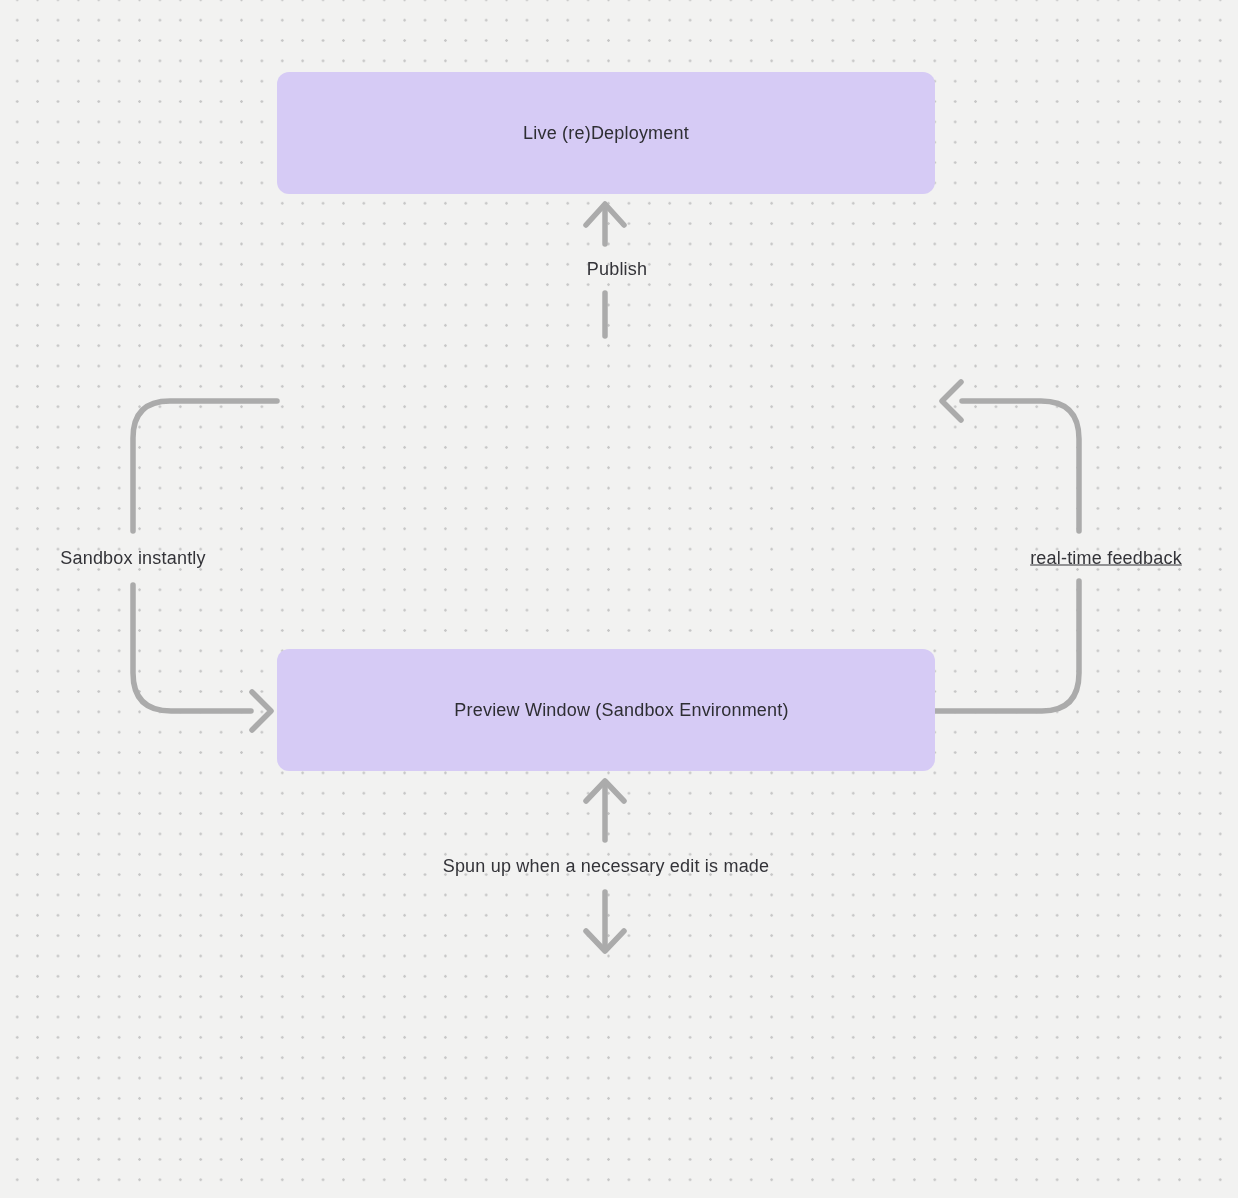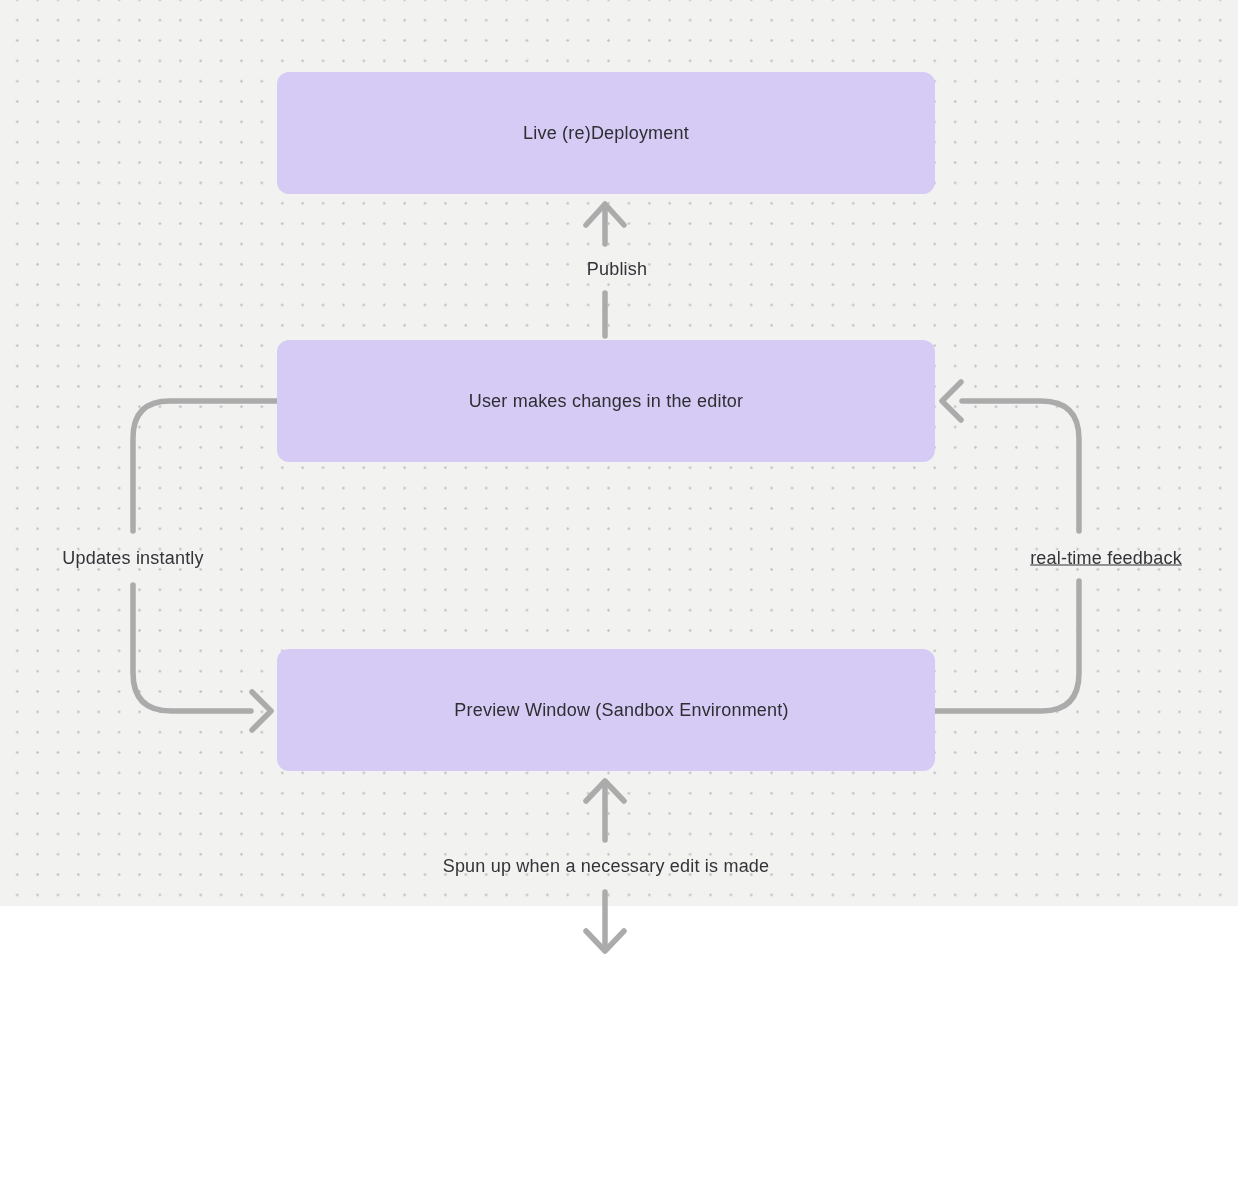--- a/index.html
+++ b/index.html
@@ -12,21 +12,21 @@
   }
   * { margin: 0; padding: 0; box-sizing: border-box; }
   html, body { width: 1238px; height: 1198px; }
   body {
     font-family: "Liberation Sans", "DejaVu Sans", sans-serif;
     overflow: hidden;
   }
   .canvas {
     position: relative;
     width: 1238px;
-    height: 906px;
+    height: 1198px;
     background-color: var(--canvas-bg);
     background-image: radial-gradient(circle, var(--dot-color) 1.15px, rgba(0,0,0,0) 1.45px);
     background-size: 20.4px 20.35px;
     background-position: 7px 10px;
   }
   .edges {
     position: absolute;
     inset: 0;
     width: 1238px;
     height: 1198px;
@@ -102,27 +102,24 @@
       <polyline points="586,801 605,781 624,801"></polyline>
       <path d="M605 892 L605 945"></path>
       <polyline points="586,931 605,951 624,931"></polyline>
     </g>
   </svg>
 
   <div class="node node-live">
     <span class="node-label">Live (re)Deployment</span>
   </div>
 
-  <div class="node node-editor">
-    <span class="node-label">User makes changes in the editor</span>
-  </div>
 
   <div class="node node-preview">
     <span class="node-label">Preview Window (Sandbox Environment)</span>
   </div>
 
 
   <div class="edge-label label-publish">Publish</div>
-  <div class="edge-label label-updates-instantly">Updates instantly</div>
+  <div class="edge-label label-updates-instantly">Sandbox instantly</div>
   <div class="edge-label label-realtime-feedback">real-time feedback</div>
   <div class="edge-label label-spun-up">Spun up when a necessary edit is made</div>
 
 </div>
 
 </body></html>

